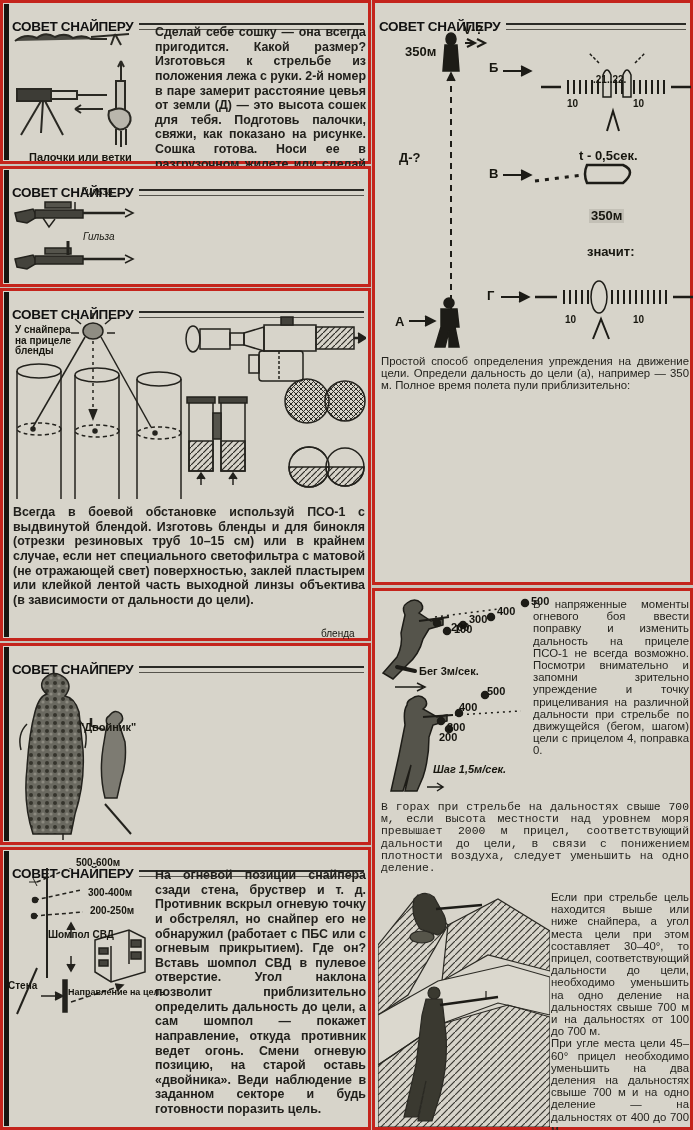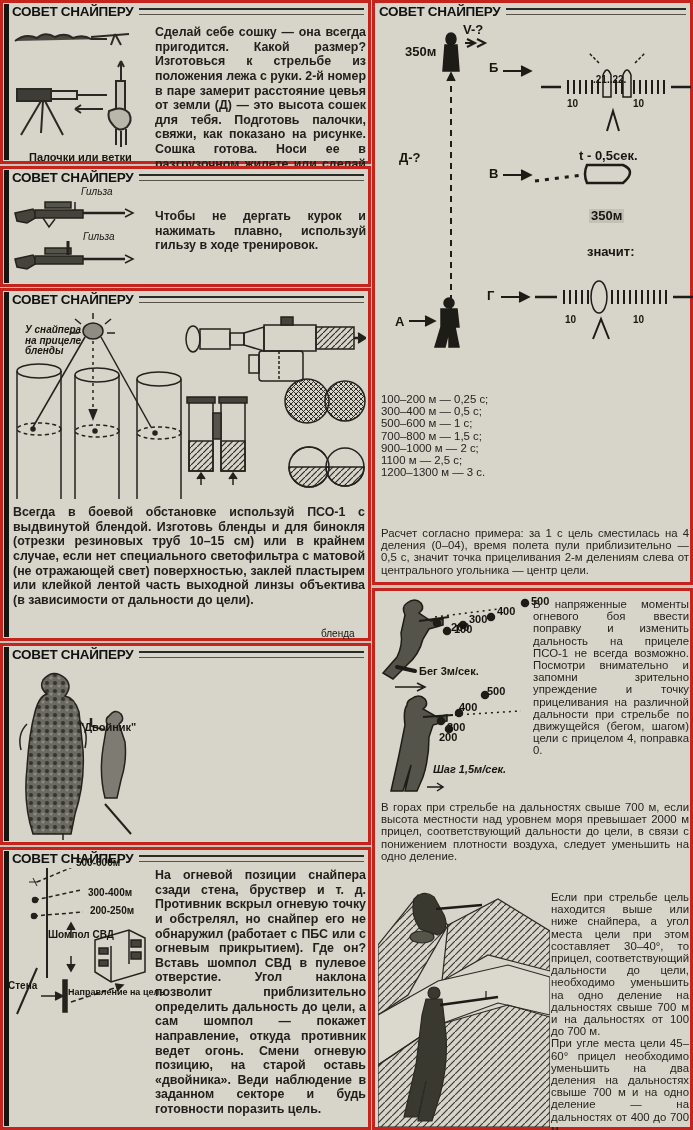--- a/index.html
+++ b/index.html
@@ -11,21 +11,21 @@
   }
   .box{
     position:absolute;box-sizing:border-box;
     background:#d7d4ca;
     border:3px solid #c4241c;
   }
   .vbar{position:absolute;left:1px;top:1px;bottom:1px;width:5px;background:#15140f;}
   .hdr{
     display:flex;align-items:center;
     font-weight:bold;font-size:13.5px;letter-spacing:-0.3px;
-    padding:1px 4px 0 9px;color:#111;white-space:nowrap;
+    padding:16px 4px 0 9px;color:#111;white-space:nowrap;
   }
   .hdr .rule{flex:1 1 auto;height:4px;margin-left:6px;
     border-top:2px solid #2a2a26;border-bottom:1px solid #55534c;}
   .t{
     position:absolute;font-size:12.4px;line-height:1.18;
     text-align:justify;color:#21201c;font-weight:bold;
   }
   .tr{ 
     position:absolute;font-size:11.4px;line-height:1.07;
     text-align:justify;color:#25241f;font-weight:normal;
@@ -99,30 +99,29 @@
       <path d="M30 21 L36 30 L42 22" fill="none"></path>
 
       <path d="M2 62 L20 58 L24 66 L14 72 L4 70 Z"></path>
       <rect x="22" y="59" width="48" height="8"></rect>
       <rect x="32" y="51" width="26" height="6" fill="#55544c"></rect>
       <line x1="55" y1="44" x2="55" y2="58" stroke-width="3"></line>
       <line x1="70" y1="62" x2="112" y2="62" stroke-width="2.5"></line>
       <path d="M112 58 L120 62 L112 66" fill="none"></path>
     </g>
   </svg>
-  <div class="t" style="left:152px;top:40px;width:211px;">Чтобы не дергать курок и нажимать плавно, используй гильзу в ходе тренировок.</div>
 </div>
 
 <div class="box" style="left:0;top:288px;width:371px;height:353px;">
   <div class="vbar"></div>
   <div class="hdr">
     <span>СОВЕТ СНАЙПЕРУ</span>
     <span class="rule"></span>
   </div>
-  <div class="lbl b" style="left:22px;top:34px;width:62px;white-space:normal;font-style:italic;">У снайпера на прицеле бленды</div>
+  <div class="lbl b" style="left:12px;top:34px;width:62px;white-space:normal;">У снайпера на прицеле бленды</div>
   <svg style="left:8px;top:18px;" width="355" height="195" viewBox="0 0 355 195">
     <defs>
       <pattern id="h1" patternUnits="userSpaceOnUse" width="6" height="6">
         <path d="M0 6 L6 0" stroke="#2b2a24" stroke-width="1.2"></path>
       </pattern>
       <pattern id="h2" patternUnits="userSpaceOnUse" width="5" height="5">
         <path d="M0 5 L5 0 M0 0 L5 5" stroke="#2b2a24" stroke-width="1"></path>
       </pattern>
     </defs>
     <g stroke="#23221d" fill="none" stroke-width="1.5">
@@ -340,28 +339,21 @@
   <div class="lbl b" style="left:258px;top:96px;">10</div>
   <div class="lbl big" style="left:24px;top:148px;">Д-?</div>
   <div class="lbl big" style="left:204px;top:146px;">t - 0,5сек.</div>
   <div class="lbl big" style="left:114px;top:164px;">В</div>
   <div class="lbl big" style="left:214px;top:206px;background:#c3c0b6;padding:0 2px;">350м</div>
   <div class="lbl big" style="left:212px;top:242px;">значит:</div>
   <div class="lbl big" style="left:112px;top:286px;">Г</div>
   <div class="lbl b" style="left:190px;top:312px;">10</div>
   <div class="lbl b" style="left:258px;top:312px;">10</div>
   <div class="lbl big" style="left:20px;top:312px;">А</div>
-  <div class="tr pre" style="left:6px;top:390px;width:308px;text-align:left;">100–200 м — 0,25 с;
-300–400 м — 0,5 с;
-500–600 м — 1 с;
-700–800 м — 1,5 с;
-900–1000 м — 2 с;
-1100 м — 2,5 с;
-1200–1300 м — 3 с.</div>
-  <div class="tr" style="left:6px;top:524px;width:308px;">Расчет согласно примера: за 1 с цель сместилась на 4 деления (0–04), время полета пули приблизительно — 0,5 с, значит точка прицеливания 2-м делениям слева от центрального угольника — центр цели.</div>
+  <div class="tr" style="left:6px;top:352px;width:308px;">Простой способ определения упреждения на движение цели. Определи дальность до цели (а), например — 350 м. Полное время полета пули приблизительно:</div>
 </div>
 
 <div class="box" style="left:372px;top:588px;width:321px;height:542px;">
 
   <svg style="left:4px;top:4px;" width="155" height="200" viewBox="0 0 155 200">
     <g stroke="#1d1c17" stroke-width="1.5">
 
       <path d="M28 8 Q36 2 42 8 Q46 14 40 18 L52 26 L64 24 L64 30 L50 34 L44 44 Q40 60 28 70 L14 84 L4 78 L18 62 Q24 50 22 38 L26 20 Q22 12 28 8 Z" fill="#55544b"></path>
       <line x1="40" y1="26" x2="70" y2="22" stroke-width="2"></line>
       <line x1="18" y1="72" x2="36" y2="76" stroke-width="4" stroke-linecap="round"></line>
@@ -388,21 +380,21 @@
   <div class="dotlbl" style="left:94px;top:22px;">300</div>
   <div class="dotlbl" style="left:122px;top:14px;">400</div>
   <div class="dotlbl" style="left:156px;top:4px;">500</div>
   <div class="cap" style="left:44px;top:74px;">Бег 3м/сек.</div>
   <div class="dotlbl" style="left:64px;top:140px;">200</div>
   <div class="dotlbl" style="left:72px;top:130px;">300</div>
   <div class="dotlbl" style="left:84px;top:110px;">400</div>
   <div class="dotlbl" style="left:112px;top:94px;">500</div>
   <div class="cap" style="left:58px;top:172px;font-style:italic;">Шаг 1,5м/сек.</div>
   <div class="tr" style="left:158px;top:7px;width:156px;">В напряженные моменты огневого боя ввести поправку и изменить дальность на прицеле ПСО-1 не всегда возможно. Посмотри внимательно и запомни зрительно упреждение и точку прицеливания на различной дальности при стрельбе по движущейся (бегом, шагом) цели с прицелом 4, поправка 0.</div>
-  <div class="tr" style="left:6px;top:210px;width:308px;">В горах при стрельбе на дальностях свыше 700 м, если высота местности над уровнем моря превышает 2000 м прицел, соответствующий дальности до цели, в связи с понижением плотности воздуха, следует уменьшить на одно деление.</div>
+  <div class="tr" style="left:6px;top:210px;width:308px;font-family:Liberation Mono, monospace;">В горах при стрельбе на дальностях свыше 700 м, если высота местности над уровнем моря превышает 2000 м прицел, соответствующий дальности до цели, в связи с понижением плотности воздуха, следует уменьшить на одно деление.</div>
 
   <svg style="left:3px;top:294px;" width="172" height="242" viewBox="0 0 172 242">
     <defs>
       <pattern id="mh" patternUnits="userSpaceOnUse" width="7" height="7">
         <path d="M0 7 L7 0" stroke="#3a3932" stroke-width="1.2"></path>
       </pattern>
     </defs>
     <g stroke="#2a2923" stroke-width="1.2">
       <path d="M0 60 L40 10 L70 40 L30 110 L0 130 Z" fill="url(#mh)"></path>
       <path d="M70 40 L120 14 L172 46 L172 86 L110 70 L64 96 Z" fill="url(#mh)"></path>

